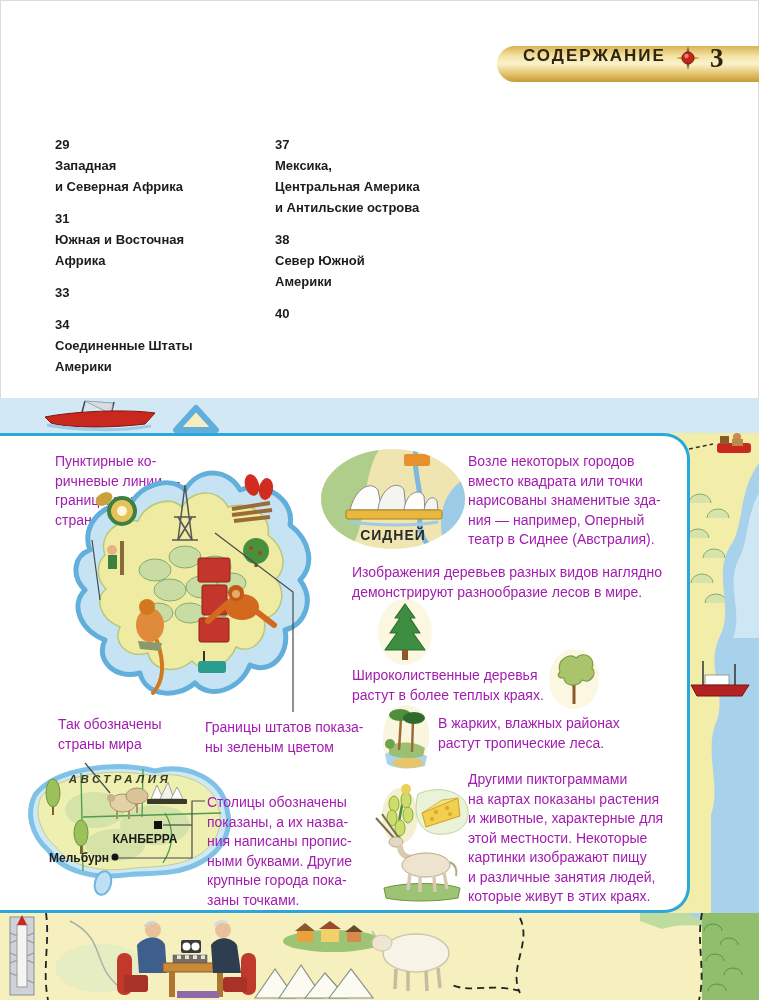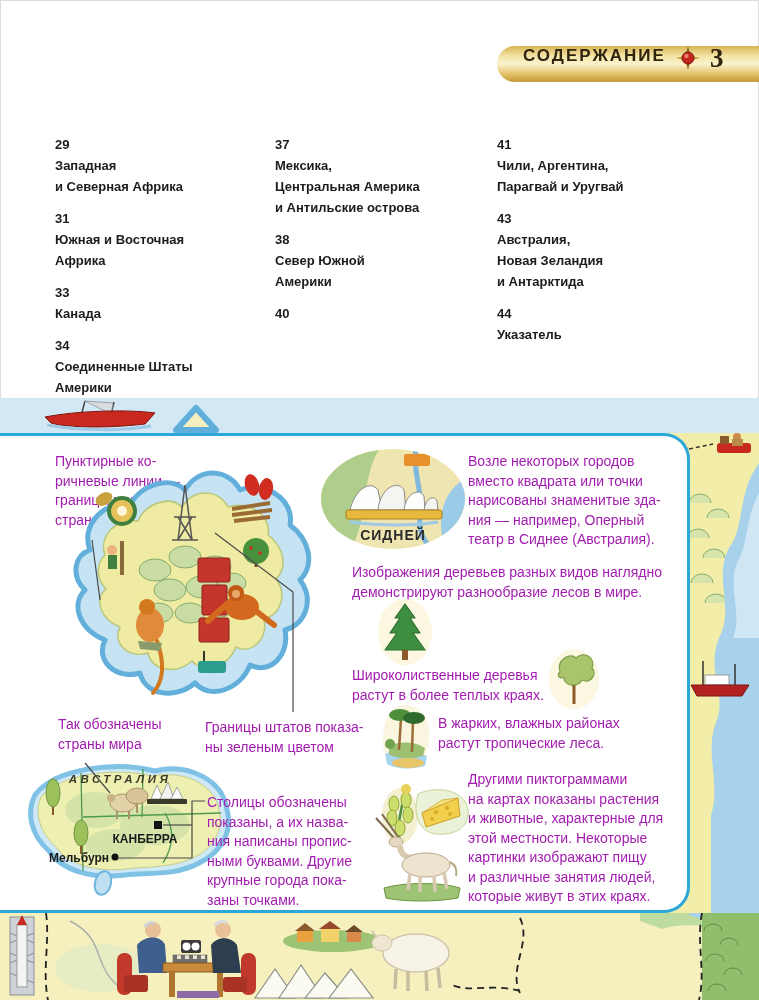--- a/index.html
+++ b/index.html
@@ -53,21 +53,20 @@
         <div class="toc-title preline">Западная
 и Северная Африка</div>
       </div>
     <div class="toc-entry">
         <div class="toc-num">31</div>
         <div class="toc-title preline">Южная и Восточная
 Африка</div>
       </div>
     <div class="toc-entry">
         <div class="toc-num">33</div>
-        <div class="toc-title preline">Канада</div>
       </div>
     <div class="toc-entry">
         <div class="toc-num">34</div>
         <div class="toc-title preline">Соединенные Штаты
 Америки</div>
       </div>
   </div>
   <div class="toc-col c2">
     <div class="toc-entry">
         <div class="toc-num">37</div>
@@ -75,37 +74,20 @@
 Центральная Америка
 и Антильские острова</div>
       </div>
     <div class="toc-entry">
         <div class="toc-num">38</div>
         <div class="toc-title preline">Север Южной
 Америки</div>
       </div>
     <div class="toc-entry">
         <div class="toc-num">40</div>
-      </div>
-  </div>
-  <div class="toc-col c3">
-    <div class="toc-entry">
-        <div class="toc-num">41</div>
-        <div class="toc-title preline">Чили, Аргентина,
-Парагвай и Уругвай</div>
-      </div>
-    <div class="toc-entry">
-        <div class="toc-num">43</div>
-        <div class="toc-title preline">Австралия,
-Новая Зеландия
-и Антарктида</div>
-      </div>
-    <div class="toc-entry">
-        <div class="toc-num">44</div>
-        <div class="toc-title preline">Указатель</div>
       </div>
   </div>
 
   <div class="map">
     <div class="water-strip"></div>
 
     <svg class="deco" style="left:35px;top:0px" width="130" height="34" viewBox="0 0 130 34">
       <line x1="46" y1="18" x2="50" y2="3" stroke="#444" stroke-width="1.5"></line>
       <line x1="76" y1="16" x2="79" y2="4" stroke="#444" stroke-width="1.5"></line>
       <path d="M50,3 L78,5 L76,16 Z" fill="#d8dde2" stroke="#8a8f96" stroke-width="0.8"></path>

